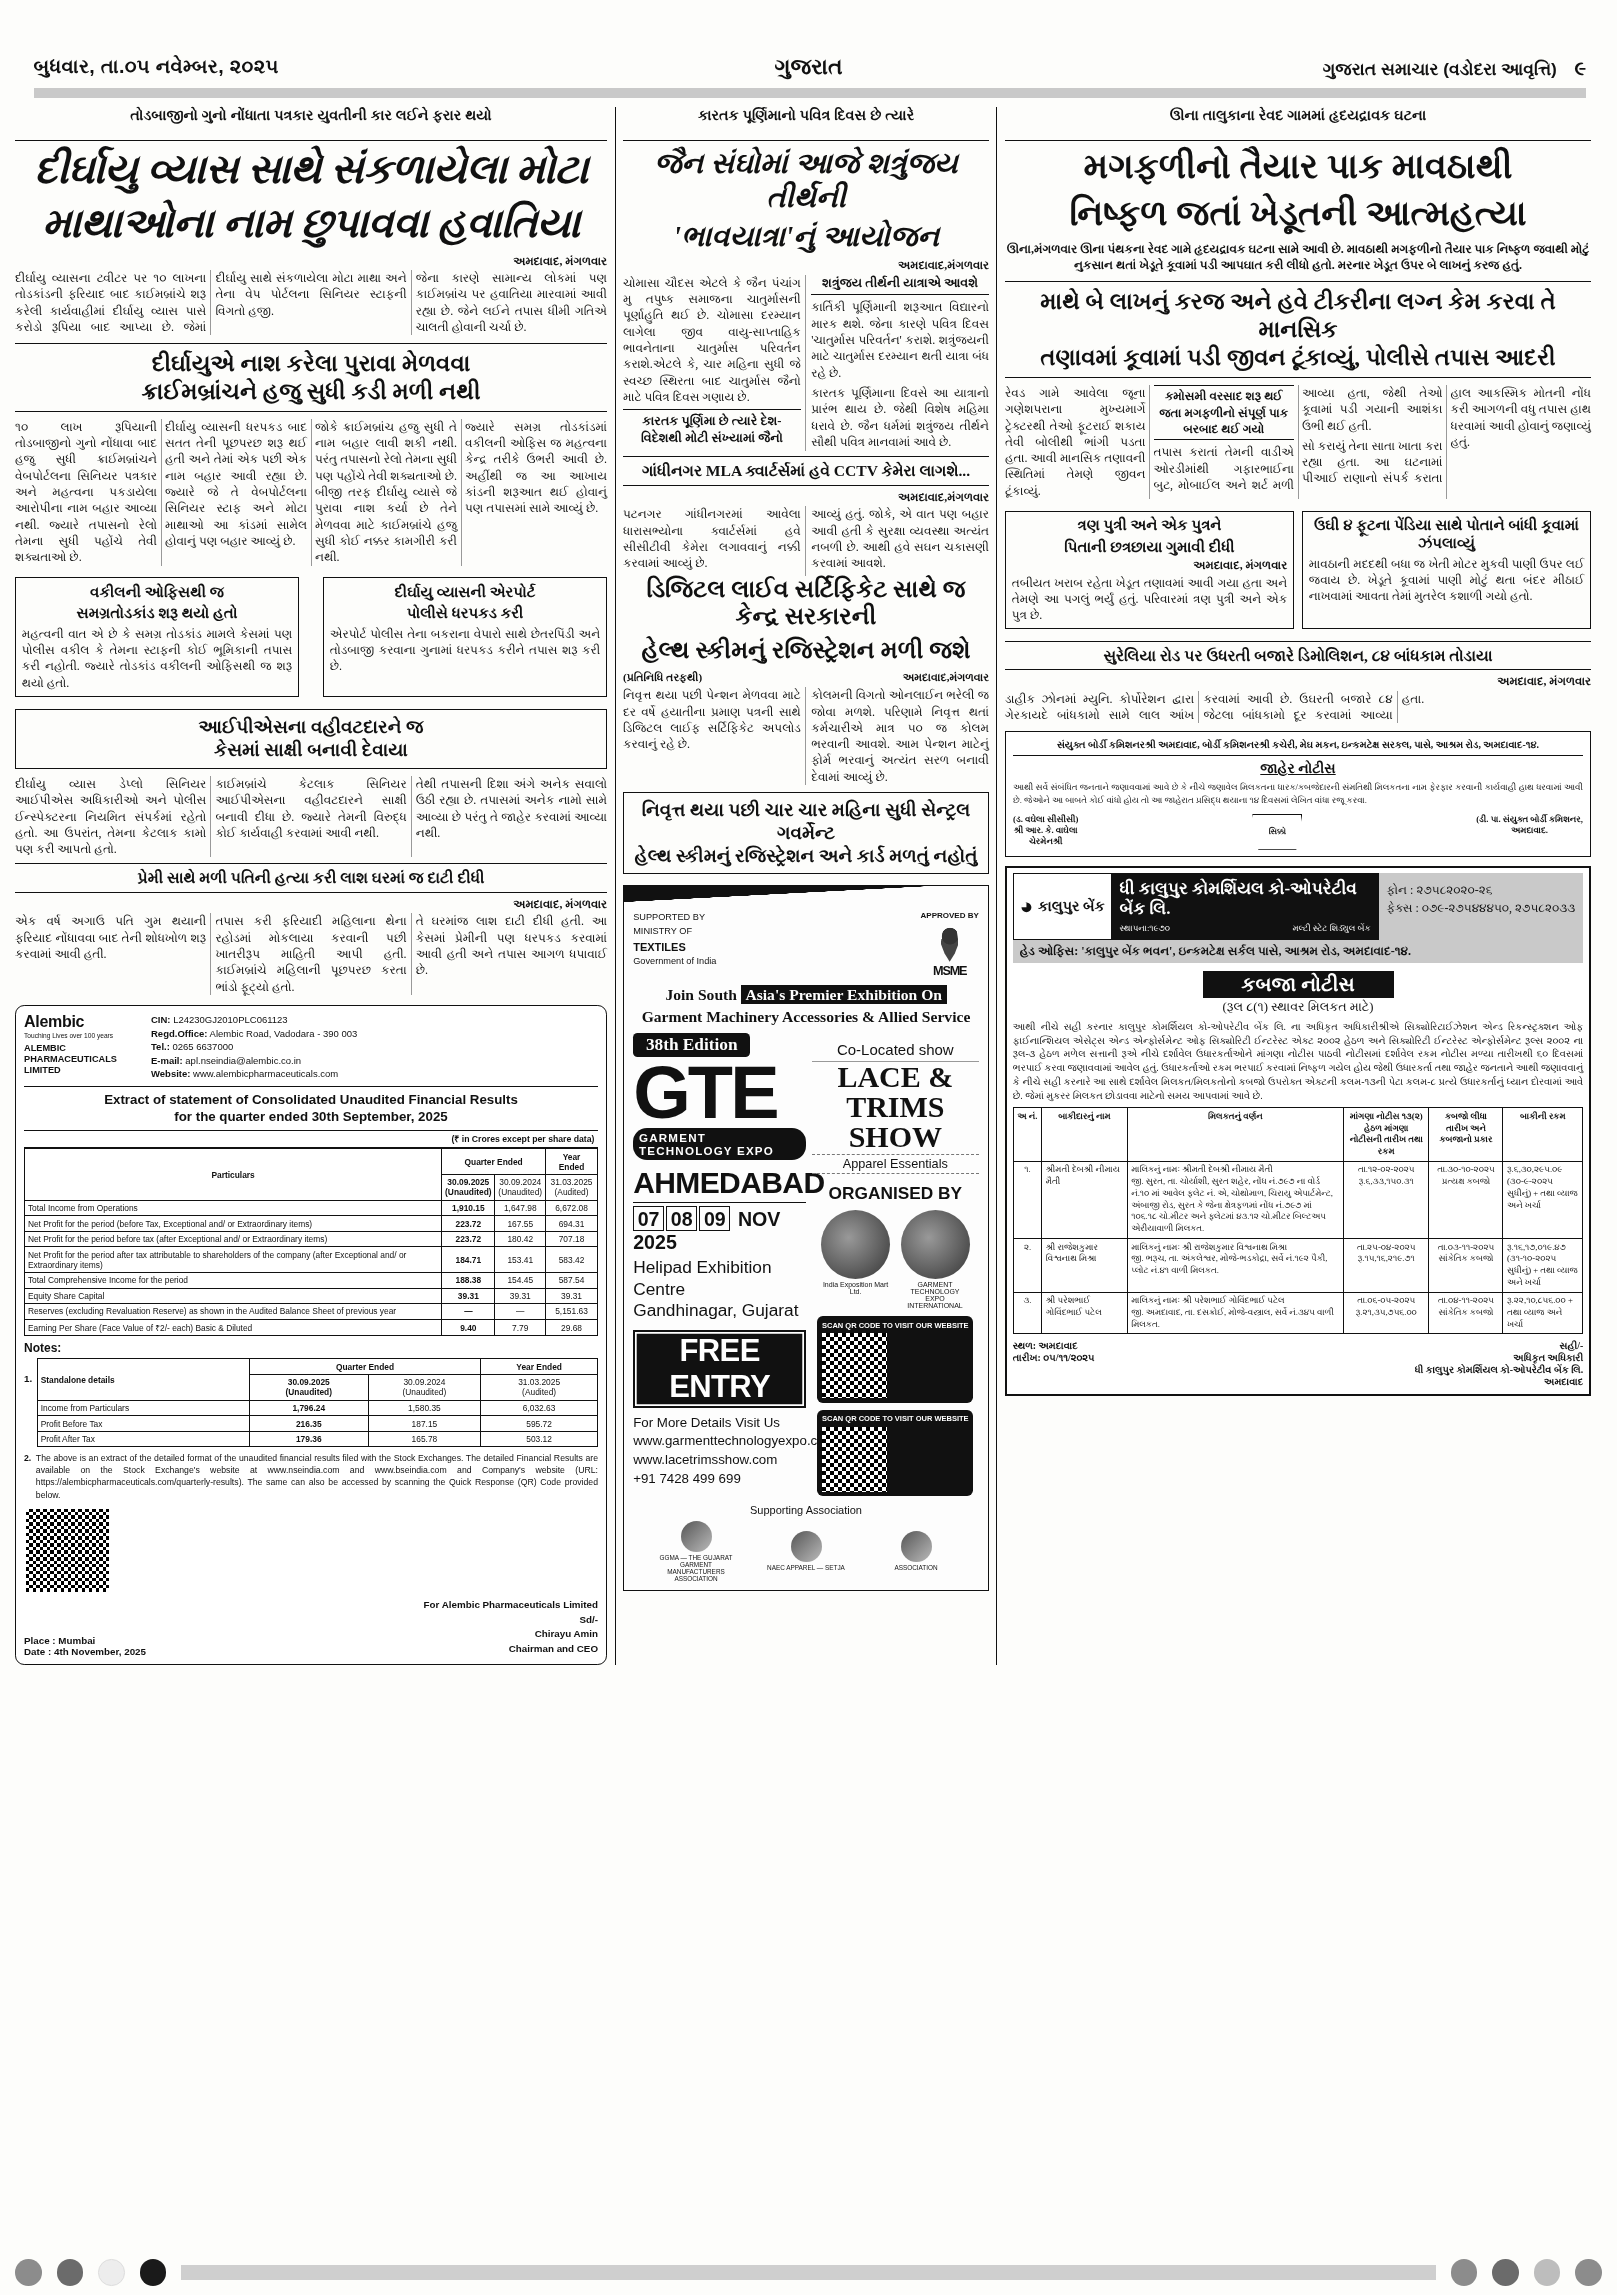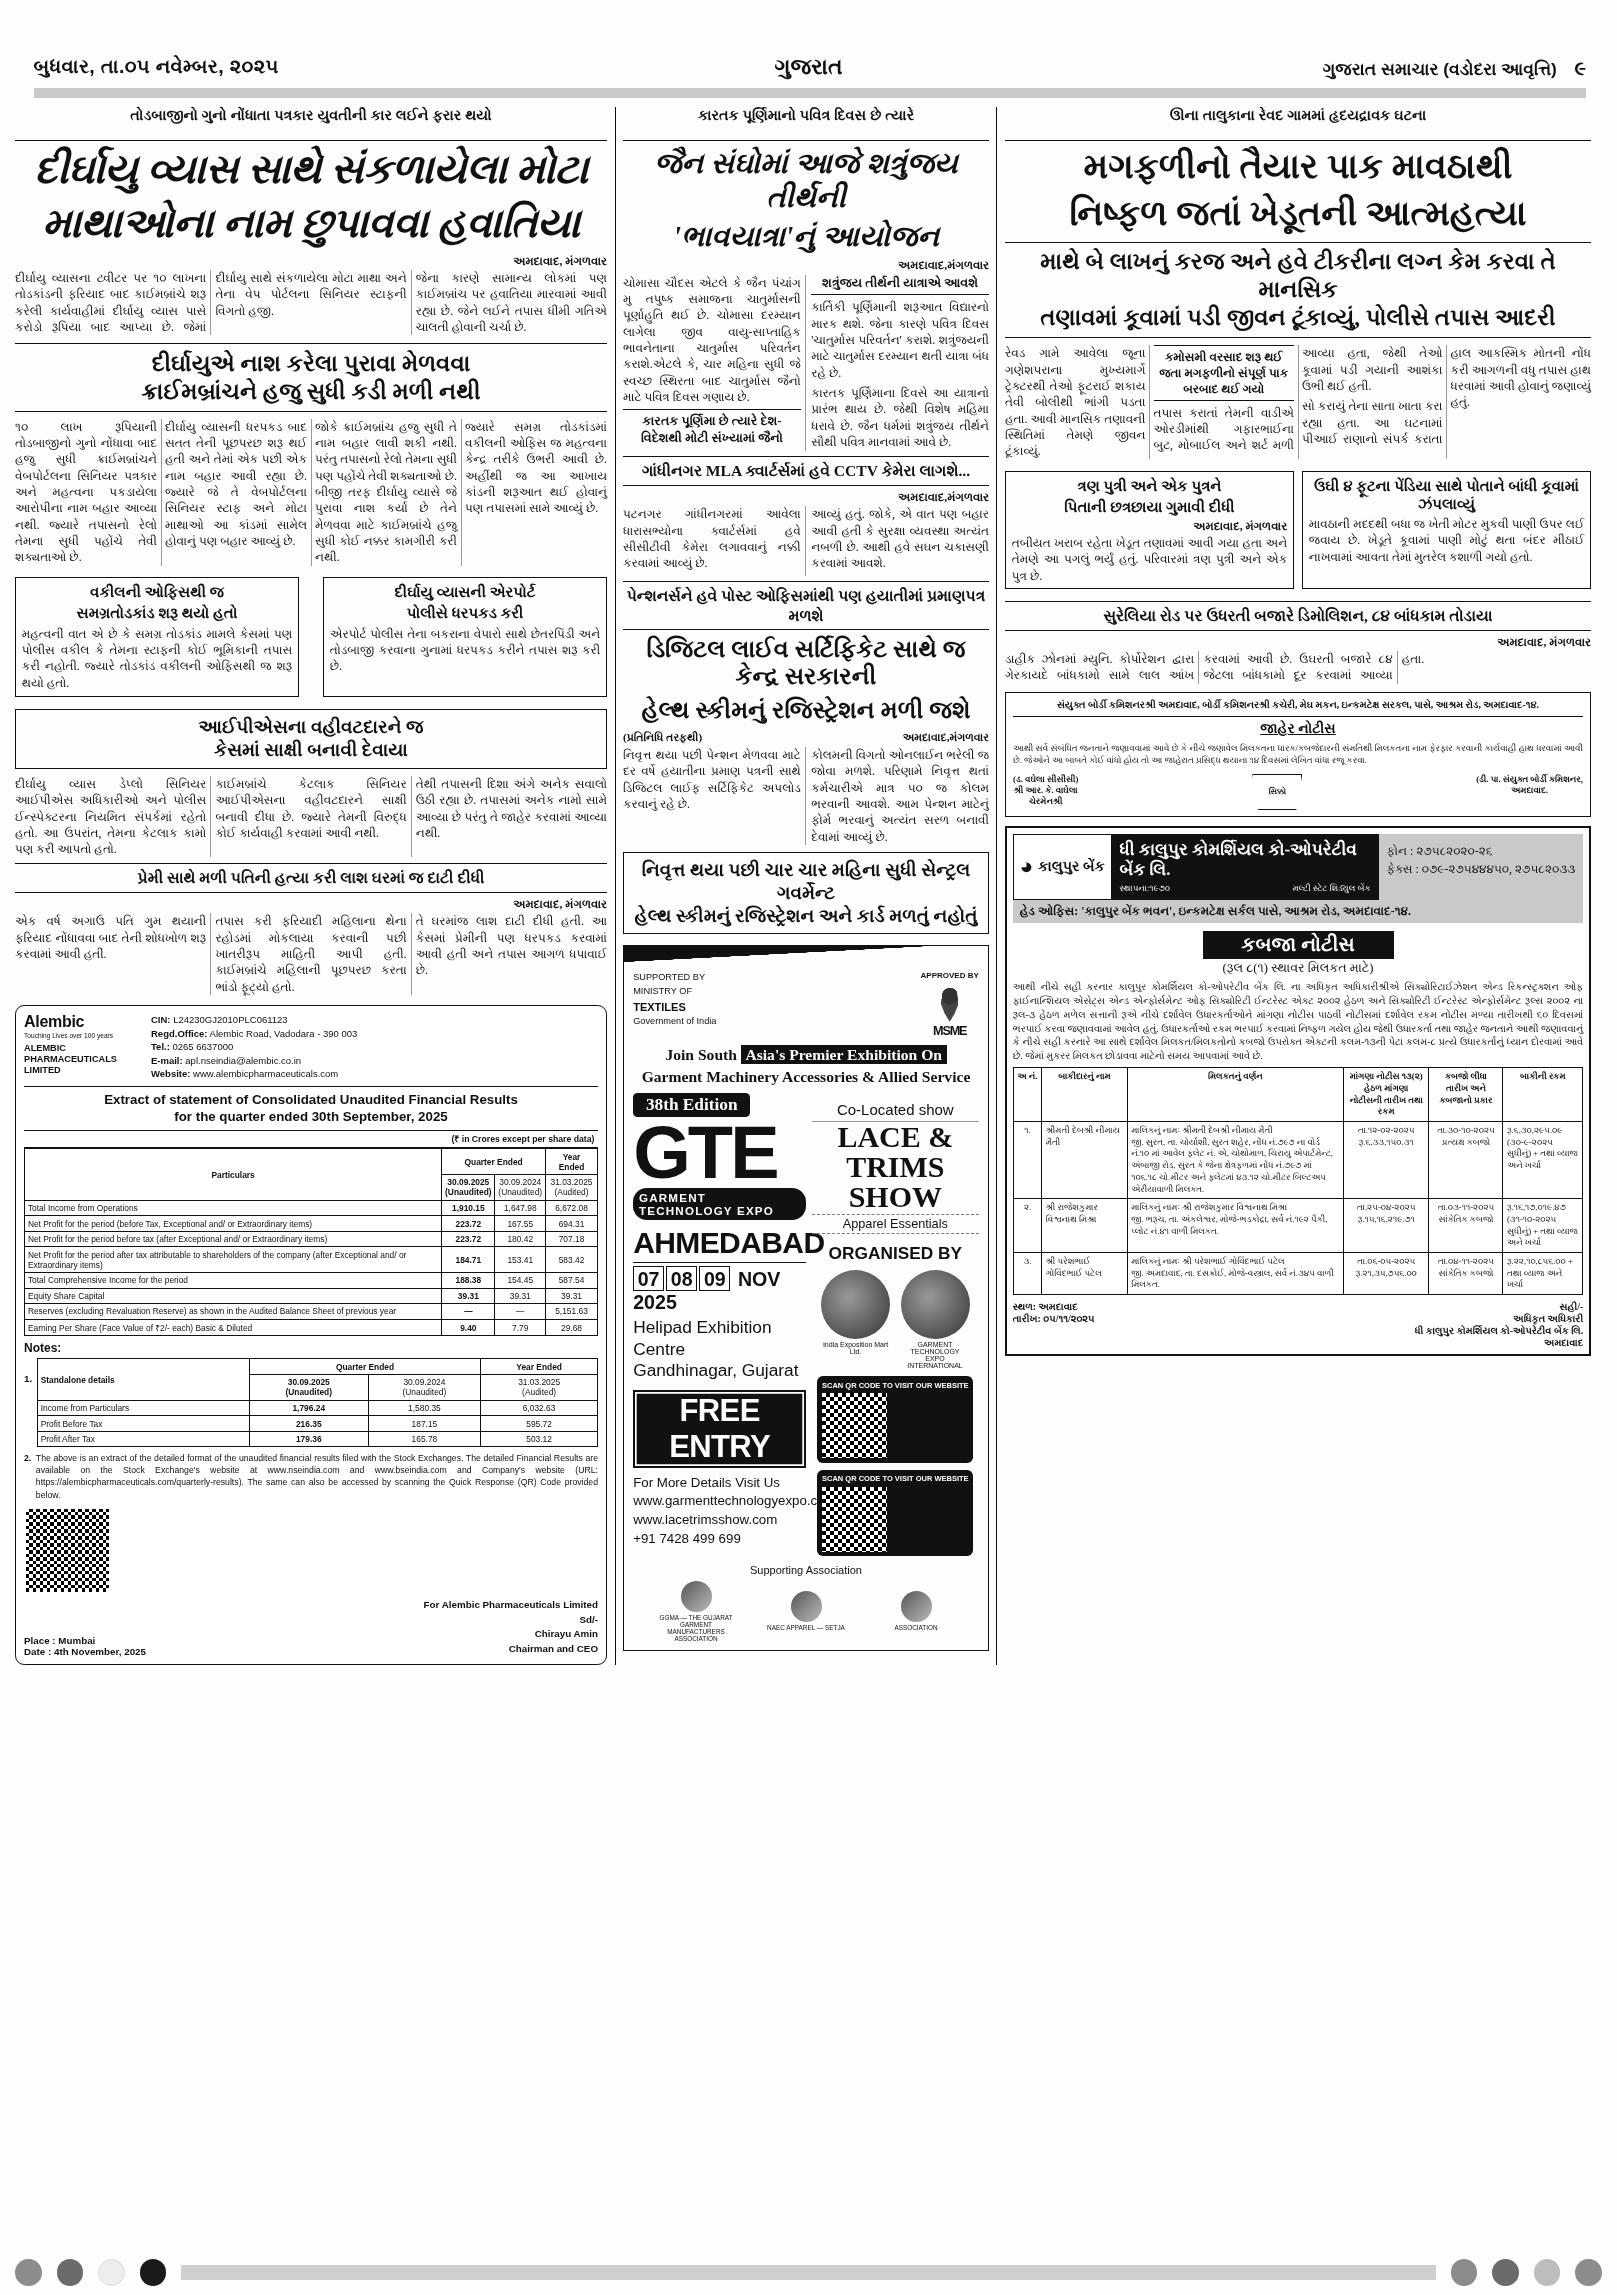--- a/index.html
+++ b/index.html
@@ -427,21 +427,20 @@
         <p>કારતક પૂર્ણિમાના દિવસે આ યાત્રાનો પ્રારંભ થાય છે. જેથી વિશેષ મહિમા ધરાવે છે. જૈન ધર્મમાં શત્રુંજય તીર્થને સૌથી પવિત્ર માનવામાં આવે છે.</p>
       </div>
 
       <div class="subhead3">ગાંધીનગર MLA ક્વાર્ટર્સમાં હવે CCTV કેમેરા લાગશે...</div>
       <div class="byline">અમદાવાદ,મંગળવાર</div>
       <div class="txtcols2 body">
         <p>પટનગર ગાંધીનગરમાં આવેલા ધારાસભ્યોના ક્વાર્ટર્સમાં હવે સીસીટીવી કેમેરા લગાવવાનું નક્કી કરવામાં આવ્યું છે.</p>
         <p>આવ્યું હતું. જોકે, એ વાત પણ બહાર આવી હતી કે સુરક્ષા વ્યવસ્થા અત્યંત નબળી છે. આથી હવે સઘન ચકાસણી કરવામાં આવશે.</p>
       </div>
 
-      <div class="subhead3">પેન્શનર્સને હવે પોસ્ટ ઓફિસમાંથી પણ હયાતીમાં પ્રમાણપત્ર મળશે</div>
       <div class="hl-mid" style="font-size:24px;font-style:normal">ડિજિટલ લાઈવ સર્ટિફિકેટ સાથે જ કેન્દ્ર સરકારની</div>
       <div class="hl-mid" style="font-size:24px;font-style:normal">હેલ્થ સ્કીમનું રજિસ્ટ્રેશન મળી જશે</div>
 
       <div style="display:flex;justify-content:space-between;font-size:11px;font-weight:bold;margin:3.5px 0">
         <span>(પ્રતિનિધિ તરફથી)</span>
         <span>અમદાવાદ,મંગળવાર</span>
       </div>
       <div class="txtcols2 body">
         <p>નિવૃત્ત થયા પછી પેન્શન મેળવવા માટે દર વર્ષે હયાતીના પ્રમાણ પત્રની સાથે ડિજિટલ લાઈફ સર્ટિફિકેટ અપલોડ કરવાનું રહે છે.</p>
         <p>કોલમની વિગતો ઓનલાઈન ભરેલી જ જોવા મળશે. પરિણામે નિવૃત્ત થતાં કર્મચારીએ માત્ર ૫૦ જ કોલમ ભરવાની આવશે. આમ પેન્શન માટેનું ફોર્મ ભરવાનું અત્યંત સરળ બનાવી દેવામાં આવ્યું છે.</p>
@@ -544,20 +543,24 @@
           </div>
         </div>
       </div>
     </div>
 
     <div class="col-right">
       <div class="kicker">ઊના તાલુકાના રેવદ ગામમાં હૃદયદ્રાવક ઘટના</div>
       <div class="hl-r">મગફળીનો તૈયાર પાક માવઠાથી</div>
       <div class="hl-r">નિષ્ફળ જતાં ખેડૂતની આત્મહત્યા</div>
 
+      <div class="body" style="font-weight:bold;font-size:12px;text-align:center;margin:4.6px 0">
+        <span>ઊના,મંગળવાર</span>
+        <span>ઊના પંથકના રેવદ ગામે હૃદયદ્રાવક ઘટના સામે આવી છે. માવઠાથી મગફળીનો તૈયાર પાક નિષ્ફળ જવાથી મોટું નુકસાન થતાં ખેડૂતે કૂવામાં પડી આપઘાત કરી લીધો હતો. મરનાર ખેડૂત ઉપર બે લાખનું કરજ હતું.</span>
+      </div>
 
       <div class="subhead">
         <div>માથે બે લાખનું કરજ અને હવે ટીકરીના લગ્ન કેમ કરવા તે માનસિક</div>
         <div>તણાવમાં કૂવામાં પડી જીવન ટૂંકાવ્યું, પોલીસે તપાસ આદરી</div>
       </div>
 
       <div class="txtcols4 body">
         <p>રેવડ ગામે આવેલા જૂના ગણેશપરાના મુખ્યમાર્ગે ટ્રેક્ટરથી તેઓ ફૂટરાઈ શકાય તેવી બોલીથી ભાંગી પડતા હતા. આવી માનસિક તણાવની સ્થિતિમાં તેમણે જીવન ટૂંકાવ્યું.</p>
         <p style="font-weight:bold;text-align:center;border-top:0.9px solid #111;border-bottom:0.9px solid #111;padding:2.3px 0">કમોસમી વરસાદ શરૂ થઈ જતા મગફળીનો સંપૂર્ણ પાક બરબાદ થઈ ગયો</p>
         <p>તપાસ કરાતાં તેમની વાડીએ ઓરડીમાંથી ગફારભાઈના બુટ, મોબાઈલ અને શર્ટ મળી આવ્યા હતા, જેથી તેઓ કૂવામાં પડી ગયાની આશંકા ઉભી થઈ હતી.</p>

